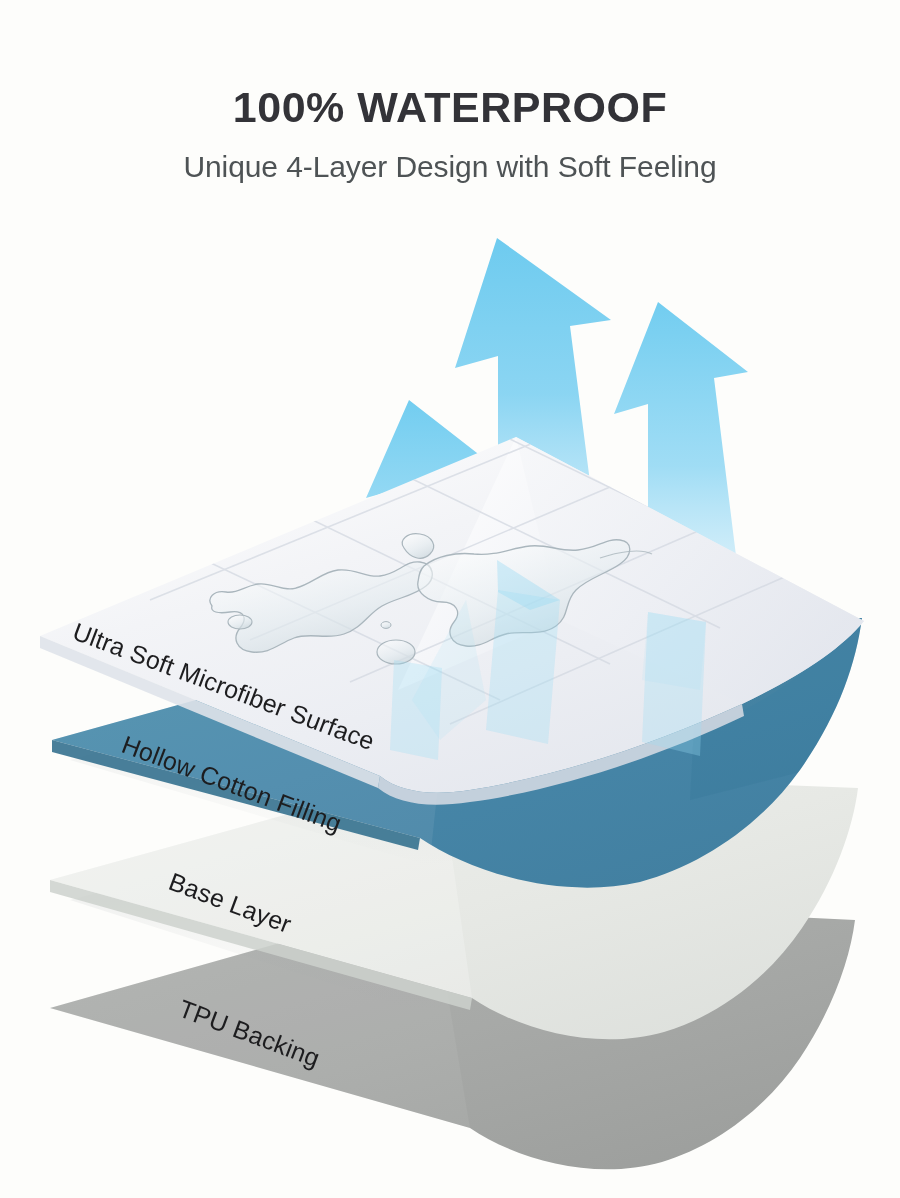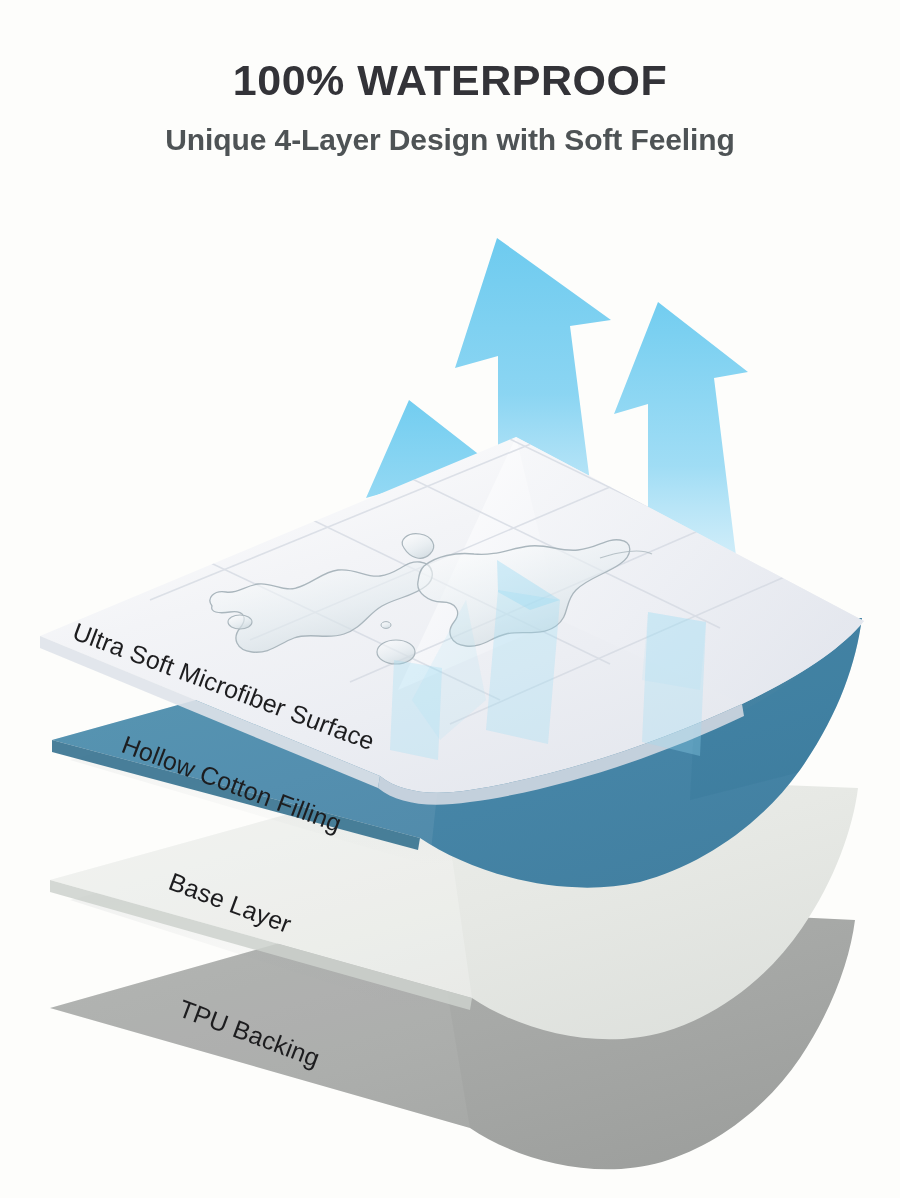--- a/index.html
+++ b/index.html
@@ -15,33 +15,33 @@
     position: relative;
   }
 
   
   #header {
     position: absolute;
     top: 0;
     left: 0;
     width: 900px;
     text-align: center;
-    padding-top: 58px;
+    padding-top: 85px;
   }
   #title {
     font-size: 43px;
     font-weight: bold;
     letter-spacing: 0.5px;
     color: #333338;
     line-height: 1.05;
     margin: 0;
   }
   #subtitle {
     font-size: 30px;
-    font-weight: bold;
+    font-weight: normal;
     color: #4e5355;
     letter-spacing: -0.1px;
     margin: 20px 0 0 0;
     line-height: 1.1;
   }
 
   
   #stage {
     position: absolute;
     top: 0;

